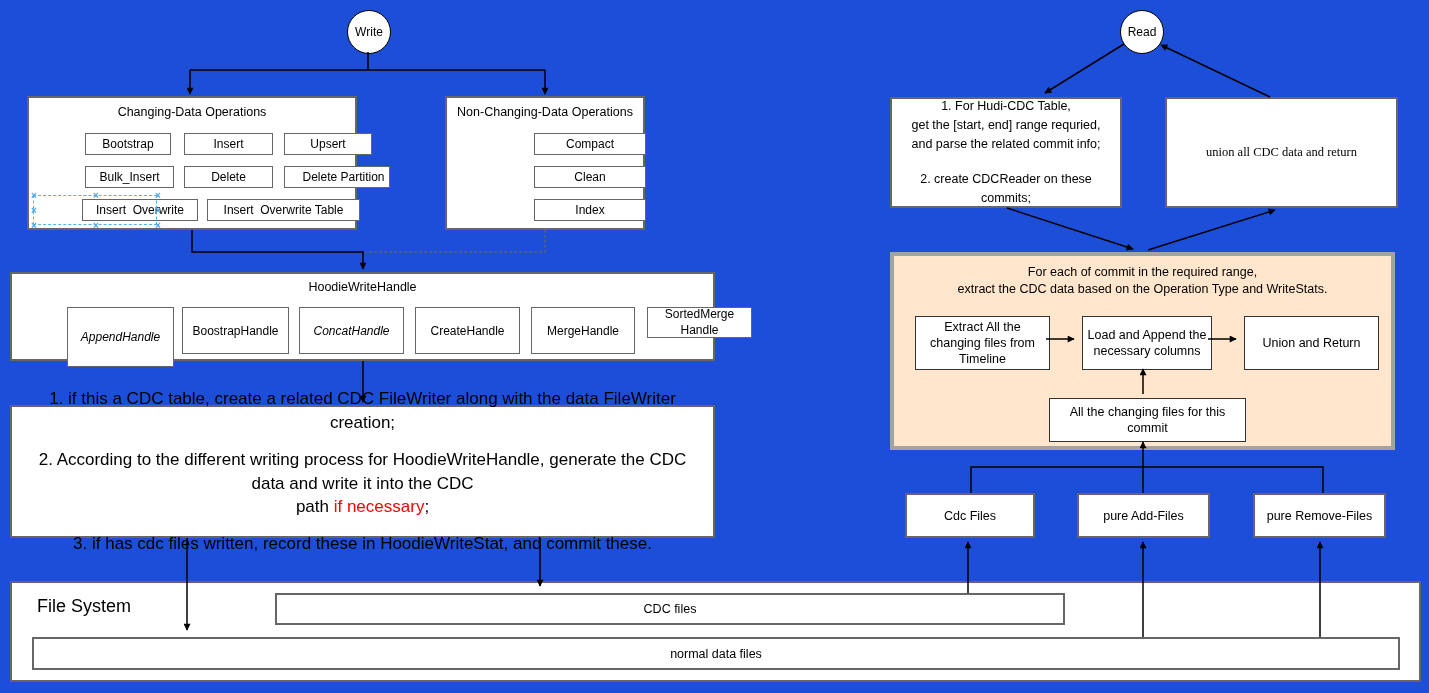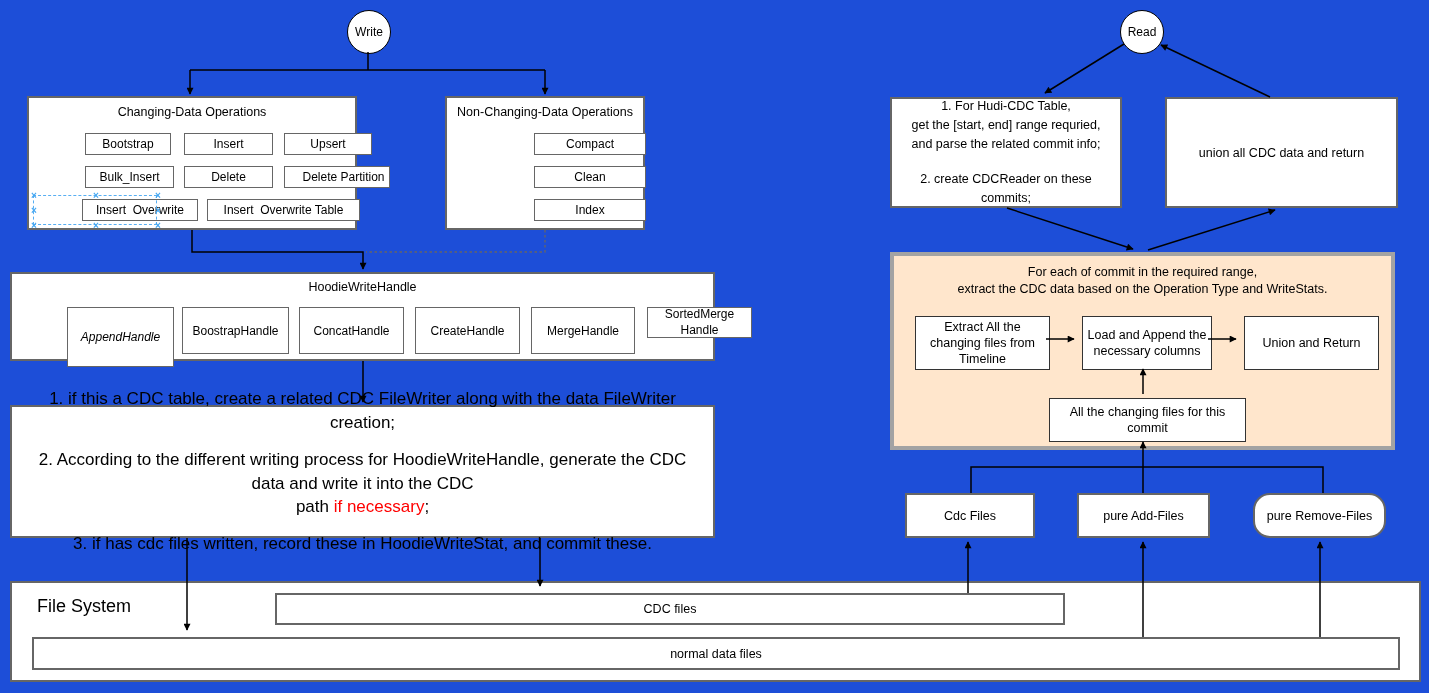--- a/index.html
+++ b/index.html
@@ -64,21 +64,21 @@
     <div class="box-title">Non-Changing-Data Operations</div>
     <div class="btn" style="left:42px;top:35px;width:112px;height:22px;">Compact</div>
     <div class="btn" style="left:42px;top:68px;width:112px;height:22px;">Clean</div>
     <div class="btn" style="left:42px;top:101px;width:112px;height:22px;">Index</div>
   </div>
 
   <div class="node" style="left:10px;top:272px;width:705px;height:89px;">
     <div class="box-title" style="padding-top:6px;">HoodieWriteHandle</div>
     <div class="btn" style="left:10px;top:33px;width:107px;height:60px;white-space:normal;text-align:center;font-style:italic;">AppendHandle</div>
     <div class="btn" style="left:125px;top:33px;width:107px;height:47px;white-space:normal;text-align:right;">BoostrapHandle</div>
-    <div class="btn" style="left:242px;top:33px;width:105px;height:47px;white-space:normal;text-align:center;">ConcatHandle</div>
+    <div class="btn" style="left:242px;top:33px;width:105px;height:47px;white-space:normal;text-align:center;font-style:italic;">ConcatHandle</div>
     <div class="btn" style="left:358px;top:33px;width:105px;height:47px;white-space:normal;text-align:center;">CreateHandle</div>
     <div class="btn" style="left:474px;top:33px;width:104px;height:47px;white-space:normal;text-align:center;">MergeHandle</div>
     <div class="btn" style="left:590px;top:33px;width:105px;height:31px;white-space:normal;text-align:center;line-height:1.3;">SortedMerge Handle</div>
   </div>
 
   <div class="node" style="left:10px;top:405px;width:705px;height:133px;">
     <div class="steps">
       <div>1. if this a CDC table, create a related CDC FileWriter along with the data FileWriter creation;</div>
       <div><span>2. According to the different writing process for HoodieWriteHandle, generate the CDC data and write it into the CDC</span><br>
         <span>path </span><span class="red">if necessary</span><span>;</span></div>
@@ -97,36 +97,36 @@
   <div class="node" style="left:890px;top:97px;width:232px;height:111px;">
     <div class="plan">
       <div>1. For Hudi-CDC Table,</div>
       <div>get the [start, end] range requried,</div>
       <div>and parse the related commit info;</div>
       <div class="gap-top">2. create CDCReader on these</div>
       <div>commits;</div>
     </div>
   </div>
 
-  <div class="node centerflex" style="left:1165px;top:97px;width:233px;height:111px;">union all CDC data and return</div>
+  <div class="node centerflex" style="left:1165px;top:97px;width:233px;height:111px;font-family:Liberation Serif, serif;">union all CDC data and return</div>
 
   <div class="orange" style="left:890px;top:252px;width:505px;height:198px;">
     <div style="text-align:center;font-size:12.5px;line-height:1.35;padding-top:8px;">
       <div>For each of commit in the required range,</div>
       <div>extract the CDC data based on the Operation Type and WriteStats.</div>
     </div>
     <div class="obox" style="left:21px;top:60px;width:135px;height:54px;">Extract All the changing files from Timeline</div>
     <div class="obox" style="left:188px;top:60px;width:130px;height:54px;">Load and Append the necessary columns</div>
     <div class="obox" style="left:350px;top:60px;width:135px;height:54px;">Union and Return</div>
     <div class="obox" style="left:155px;top:142px;width:197px;height:44px;">All the changing files for this commit</div>
   </div>
 
   <div class="node centerflex" style="left:905px;top:493px;width:130px;height:45px;">Cdc Files</div>
   <div class="node centerflex" style="left:1077px;top:493px;width:133px;height:45px;">pure Add-Files</div>
-  <div class="node centerflex" style="left:1253px;top:493px;width:133px;height:45px;border-radius:17px;">pure Remove-Files</div>
+  <div class="node centerflex" style="left:1253px;top:493px;width:133px;height:45px;">pure Remove-Files</div>
 
   <svg class="overlay" width="1429" height="693" viewBox="0 0 1429 693">
     <defs>
       <marker id="arw" viewBox="0 0 10 10" refX="9" refY="5" markerWidth="9" markerHeight="7" orient="auto-start-reverse" markerUnits="userSpaceOnUse">
         <path d="M0,0 L10,5 L0,10 Z" fill="#000"></path>
       </marker>
     </defs>
     <g fill="none" stroke="#000" stroke-width="1.5">
       <path d="M368 52 V70 M190 70 H545"></path>
       <path d="M190 70 V94" marker-end="url(#arw)"></path>

